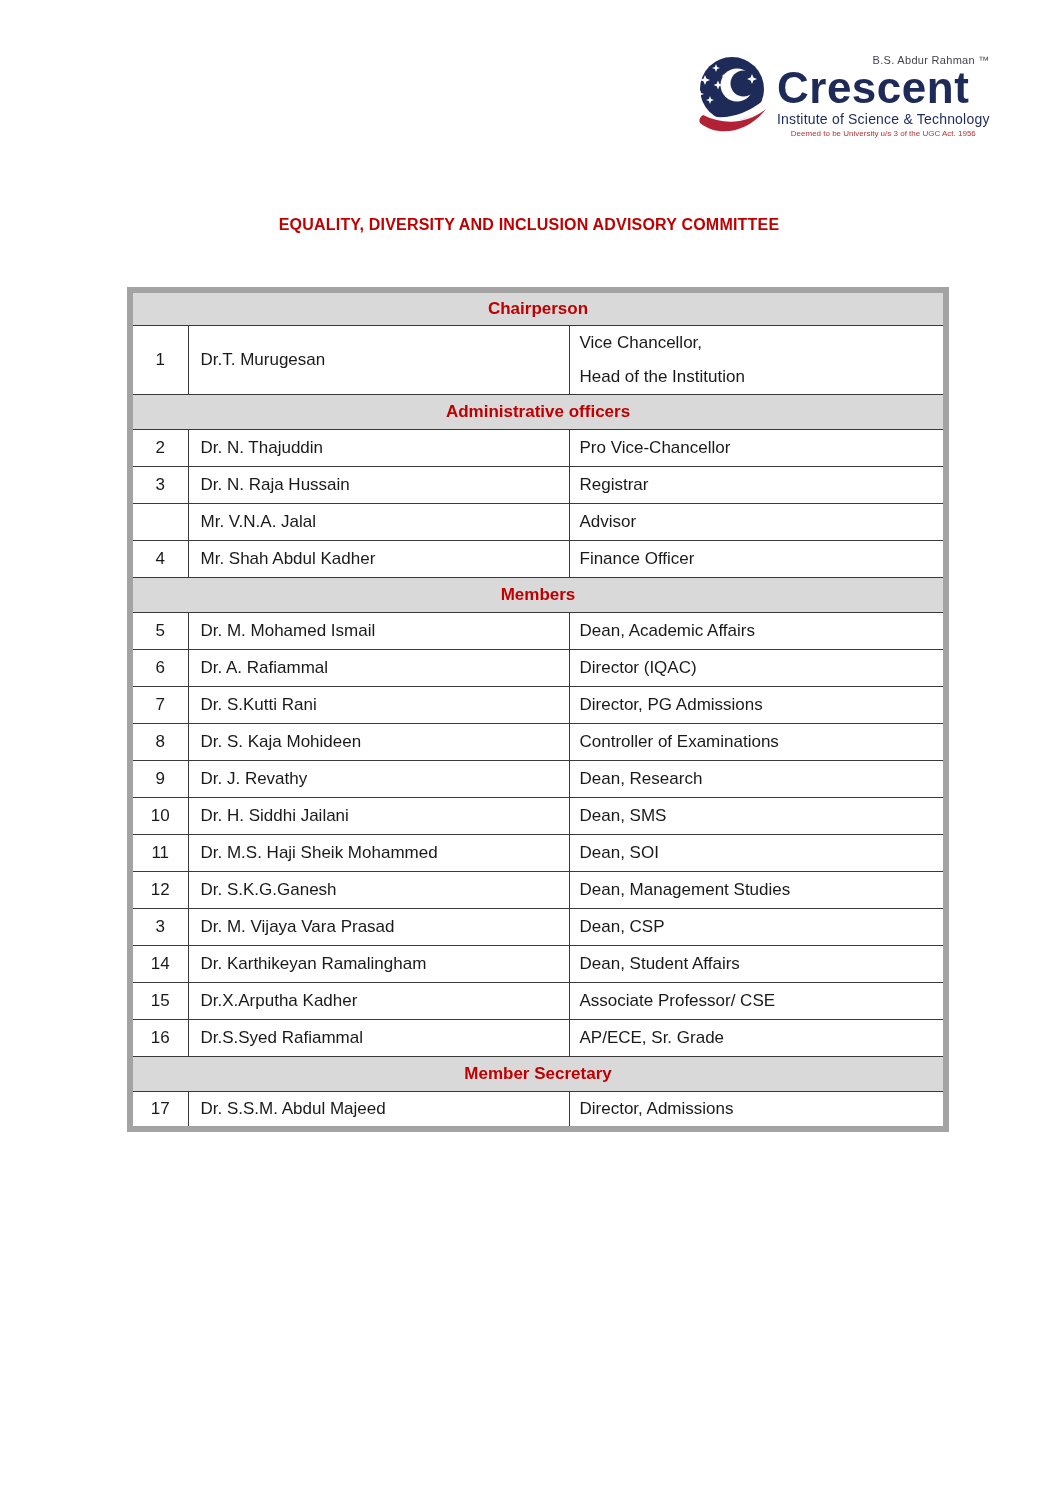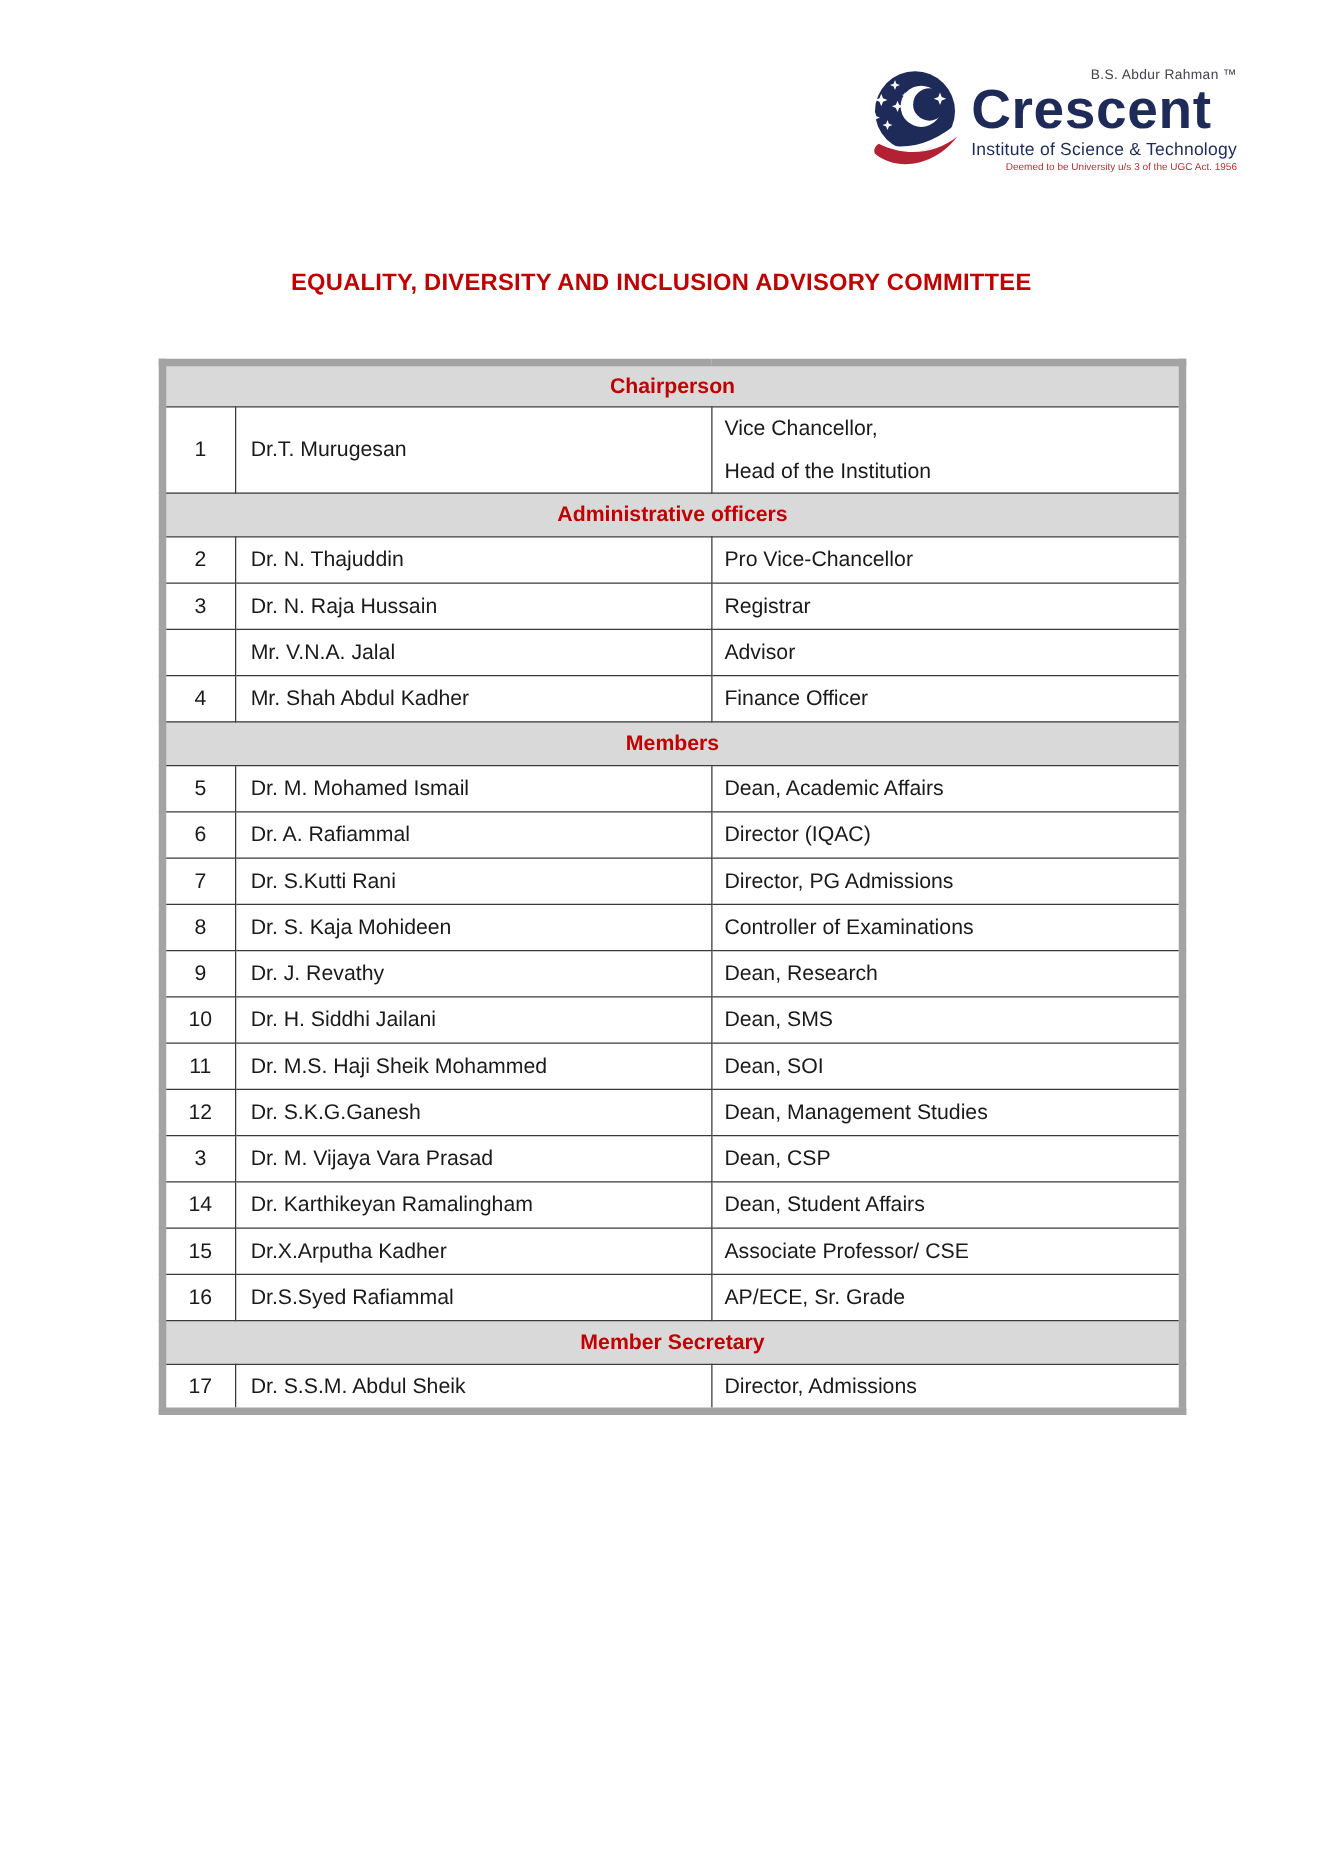--- a/index.html
+++ b/index.html
@@ -38,32 +38,32 @@
   .subtitle {
     font-size: 14px;
     color: #1e2a58;
     letter-spacing: 0.2px;
     margin-top: 2px;
     white-space: nowrap;
   }
   .tagline {
     font-size: 8px;
     color: #b23434;
-    text-align: right;
+    text-align: center;
     white-space: nowrap;
     margin-top: 2px;
   }
 
   
   .page-title {
     position: absolute;
     top: 216px; left: 0;
     width: 100%;
     text-align: center;
-    font-size: 19px;
+    font-size: 16px;
     font-weight: bold;
     color: #c00000;
     letter-spacing: 0.2px;
   }
 
   
   table.committee {
     position: absolute;
     top: 287px; left: 127px;
     width: 816px;
@@ -256,19 +256,19 @@
         <td class="col-name">Dr.S.Syed Rafiammal</td>
         <td class="col-desig">
           <div class="desig-line">AP/ECE, Sr. Grade</div>
         </td>
       </tr>
       <tr class="section-row">
         <td class="section-header" colspan="3">Member Secretary</td>
       </tr>
       <tr class="data-row">
         <td class="col-num">17</td>
-        <td class="col-name">Dr. S.S.M. Abdul Sheik</td>
+        <td class="col-name">Dr. S.S.M. Abdul Majeed</td>
         <td class="col-desig">
           <div class="desig-line">Director, Admissions</div>
         </td>
       </tr>
     </tbody>
 </table>
 
 </body></html>

